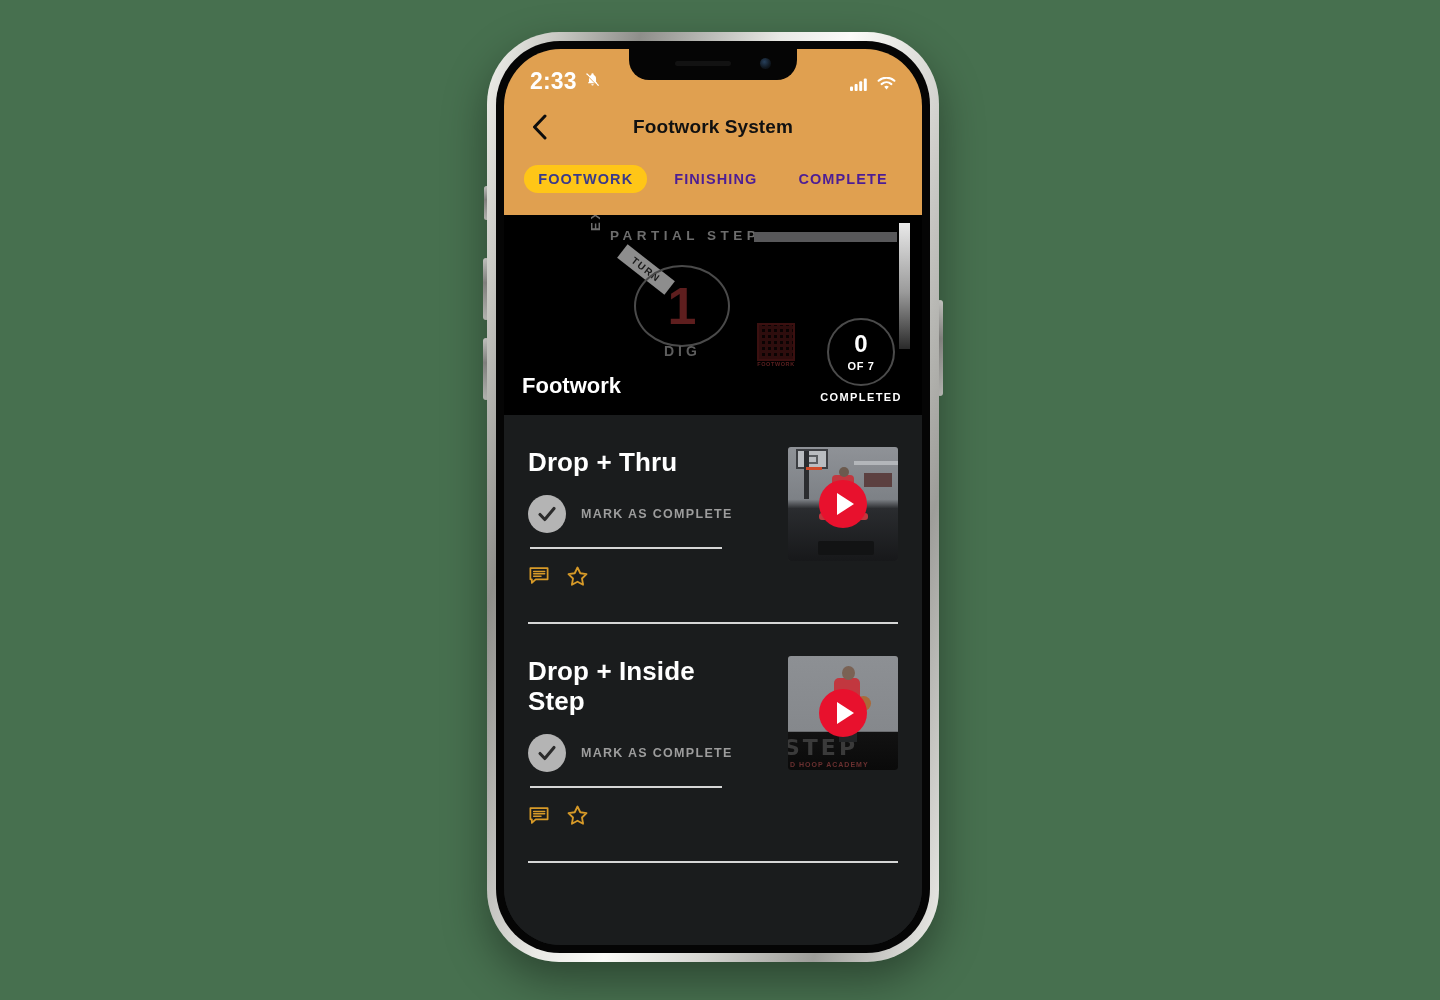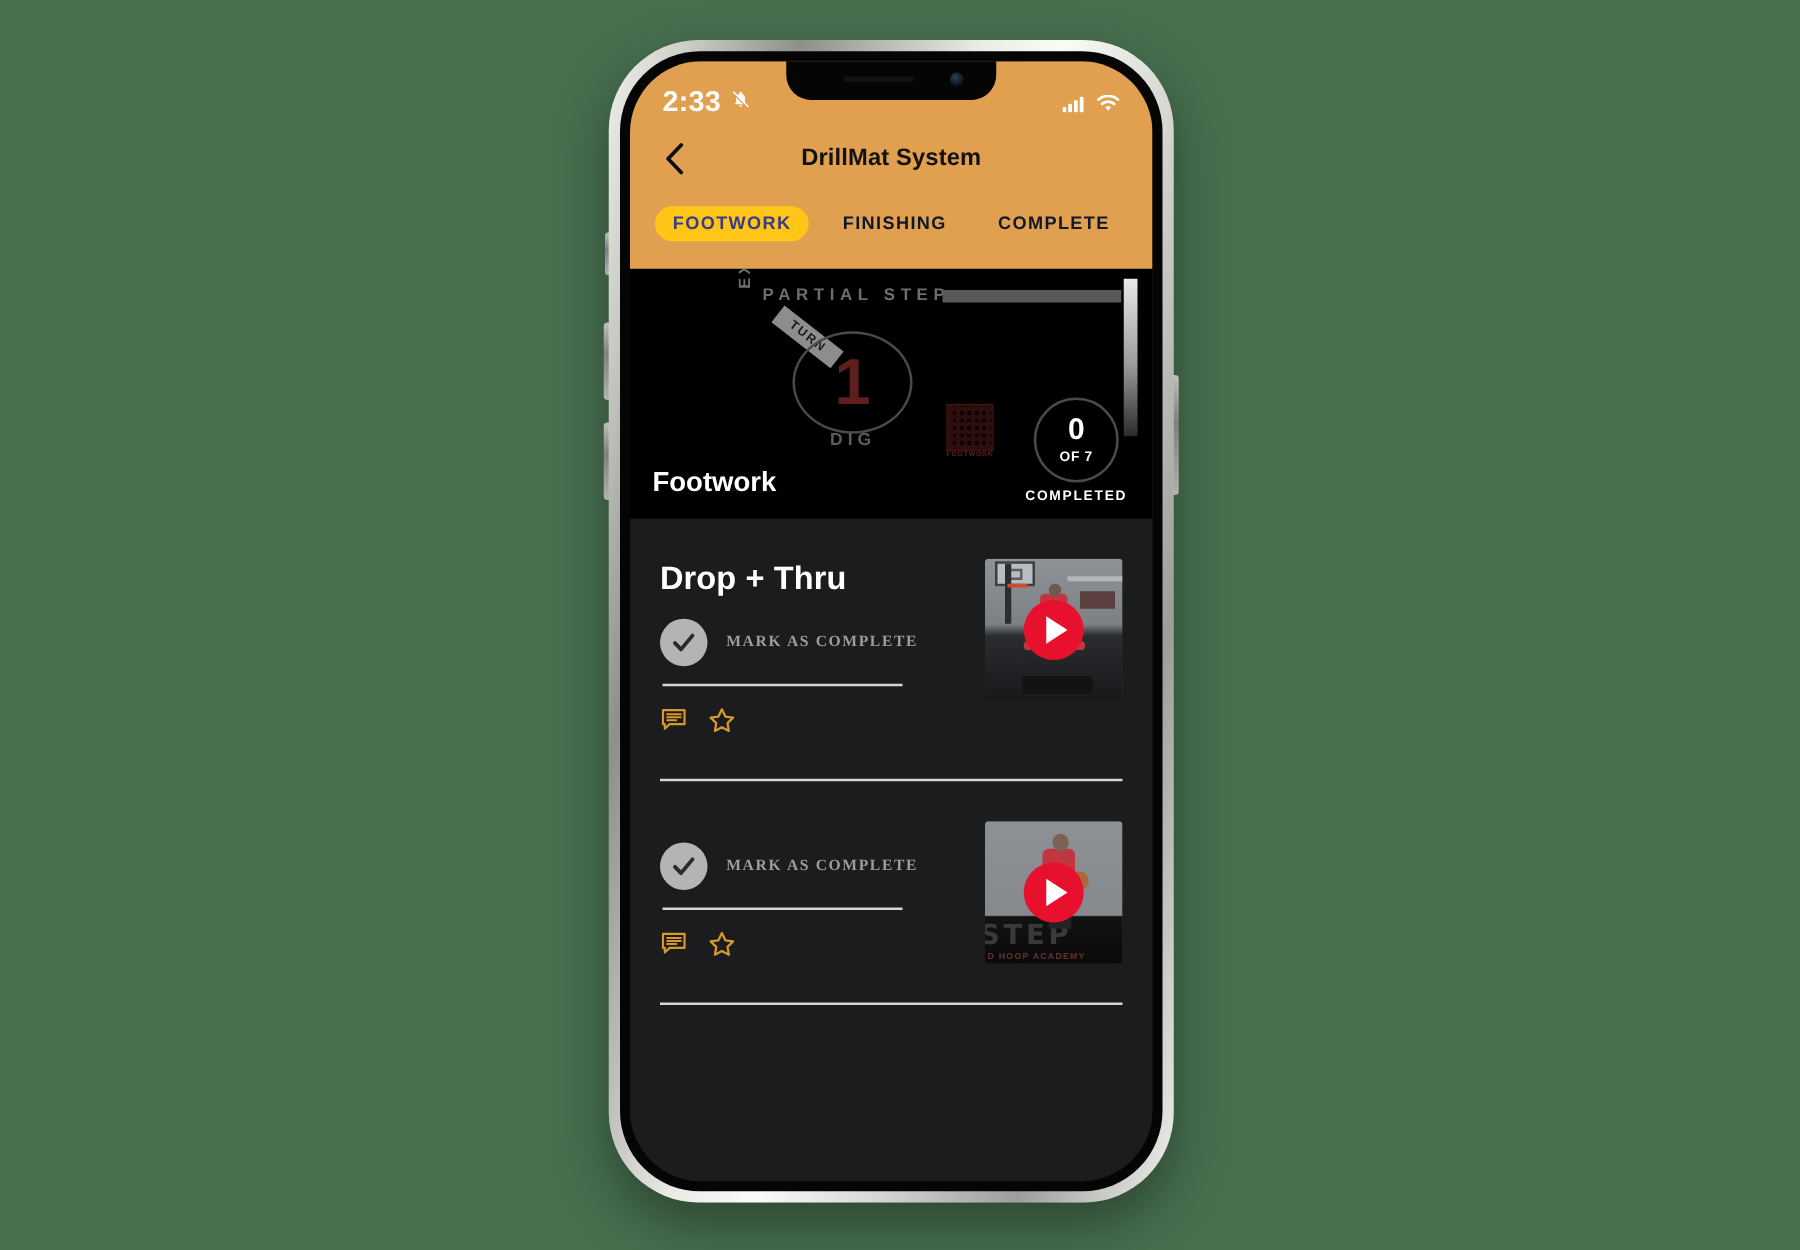--- a/index.html
+++ b/index.html
@@ -94,21 +94,21 @@
     pointer-events: none;
   }
 
   .tabs {
     display: flex; align-items: center; justify-content: center;
     gap: 13px; padding: 8px 0 22px 0;
   }
   .tab {
     font-size: 14.5px; font-weight: 700; letter-spacing: 1.1px;
     padding: 6px 14px; border-radius: 18px;
-    color: #0f172a;
+    color: #4c1d95;
   }
   .tab.active { background: #ffc617; color: #3a3a8a; }
 
   
   .hero {
     position: relative;
     height: 200px;
     background: #000;
     overflow: hidden;
   }
@@ -204,21 +204,20 @@
   .drill-row { display: flex; gap: 16px; align-items: flex-start; }
   .drill-main { flex: 1; min-width: 0; }
   .drill-title {
     font-size: 26px; font-weight: 700; color: #fff;
     line-height: 1.18; letter-spacing: .1px;
     max-width: 230px;
   }
   .complete-row {
     display: flex; align-items: center; gap: 15px;
     margin-top: 17px;
-    font-family: Liberation Serif, serif;
   }
   .check-circle {
     width: 38px; height: 38px; border-radius: 50%;
     background: #b4b4b4;
     display: flex; align-items: center; justify-content: center;
     flex: none;
   }
   .complete-label {
     font-size: 12.5px; font-weight: 700; letter-spacing: 1.3px; color: #9d9d9d;
   }
@@ -348,21 +347,21 @@
               </span>
             </div>
           </div>
 
           <div class="navbar">
             <div class="back-btn">
               <svg width="17" height="26" viewBox="0 0 17 26">
                 <path d="M14 2L3.5 13 14 24" stroke="#0d0d0d" stroke-width="3" fill="none" stroke-linecap="round" stroke-linejoin="round"></path>
               </svg>
             </div>
-            <div class="nav-title">DrillMat System</div>
+            <div class="nav-title">Footwork System</div>
           </div>
 
           <div class="tabs">
             <div class="tab active">FOOTWORK</div>
             <div class="tab">FINISHING</div>
             <div class="tab">COMPLETE</div>
           </div>
         </div>
 
         <div class="hero">
@@ -443,20 +442,21 @@
                   <span class="tri" style="border-left-color:#fff"></span>
                 </div>
               </div>
             </div>
             <div class="card-divider"></div>
           </div>
 
           <div class="drill-card">
             <div class="drill-row">
               <div class="drill-main">
+                <div class="drill-title">Drop + Inside Step</div>
                 <div class="complete-row">
                   <div class="check-circle">
                     <svg width="24" height="24" viewBox="0 0 24 24">
                       <path d="M5 12.5l4.8 5L19 6.5" stroke="#2b2b2b" stroke-width="3.1" fill="none" stroke-linecap="round" stroke-linejoin="round"></path>
                     </svg>
                   </div>
                   <span class="complete-label">MARK AS COMPLETE</span>
                 </div>
                 <div class="thin-rule"></div>
                 <div class="icon-row">

